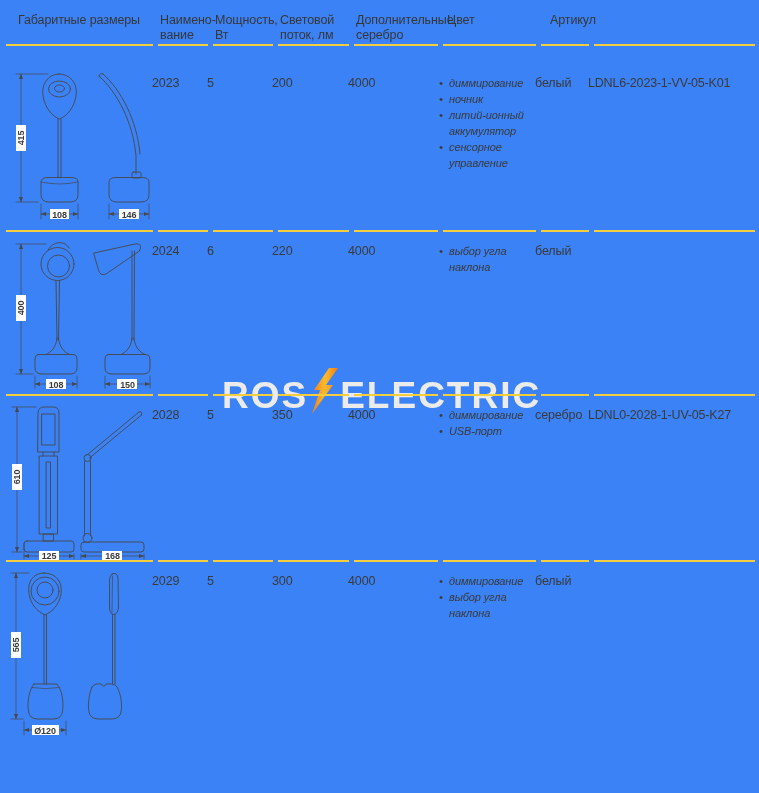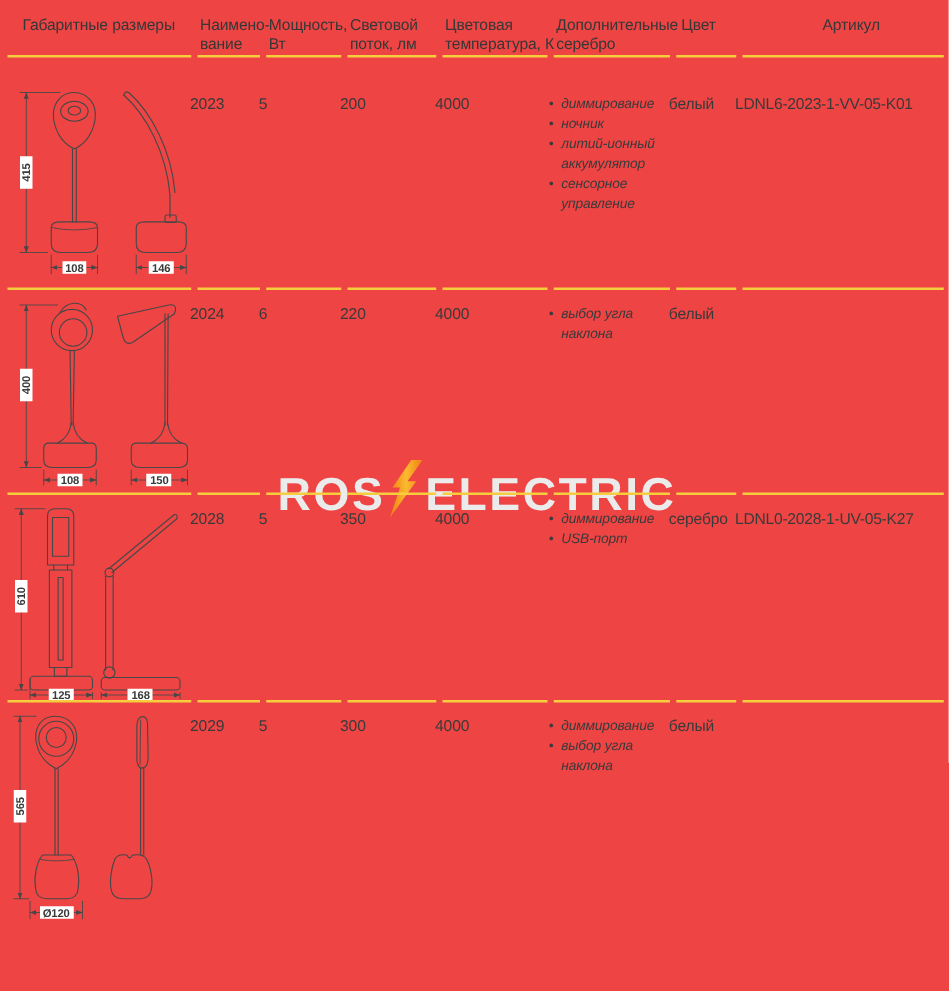--- a/index.html
+++ b/index.html
@@ -1,17 +1,17 @@
 <!DOCTYPE html>
 <html><head>
 <meta charset="utf-8">
 <style>
   html,body{margin:0;padding:0;background:#fff;}
   body{font-family:"Liberation Sans",sans-serif;color:#3a3a3a;}
-  .page{position:relative;width:759px;height:793px;background:#ef4444;overflow:hidden;}
+  .page{position:relative;width:759px;height:793px;background:#3b82f6;overflow:hidden;}
 
   
   .grid{display:grid;grid-template-columns:152px 55px 65px 76px 89px 98px 53px 1fr;
         width:759px;box-sizing:border-box;position:relative;z-index:1;}
   .cell{font-size:12.5px;line-height:16px;letter-spacing:-0.1px;}
 
   
   .header{padding-top:13px;min-height:44px;align-items:start;}
   .hcell{white-space:pre;font-size:12.5px;line-height:15px;color:#373737;}
   .hcell.c1{padding-left:18px;}
@@ -81,22 +81,20 @@
   </div>
 
   <div class="grid header">
     <div class="cell hcell c1">Габаритные размеры</div>
     <div class="cell hcell c2">Наимено-
 вание</div>
     <div class="cell hcell c3">Мощность,
 Вт</div>
     <div class="cell hcell c4">Световой
 поток, лм</div>
-    <div class="cell hcell c5">Цветовая
-температура, К</div>
     <div class="cell hcell c6">Дополнительные
 серебро</div>
     <div class="cell hcell c7">Цвет</div>
     <div class="cell hcell c8">Артикул</div>
   </div>
 
   <div class="sep">
       <i></i>
       <i></i>
       <i></i>

